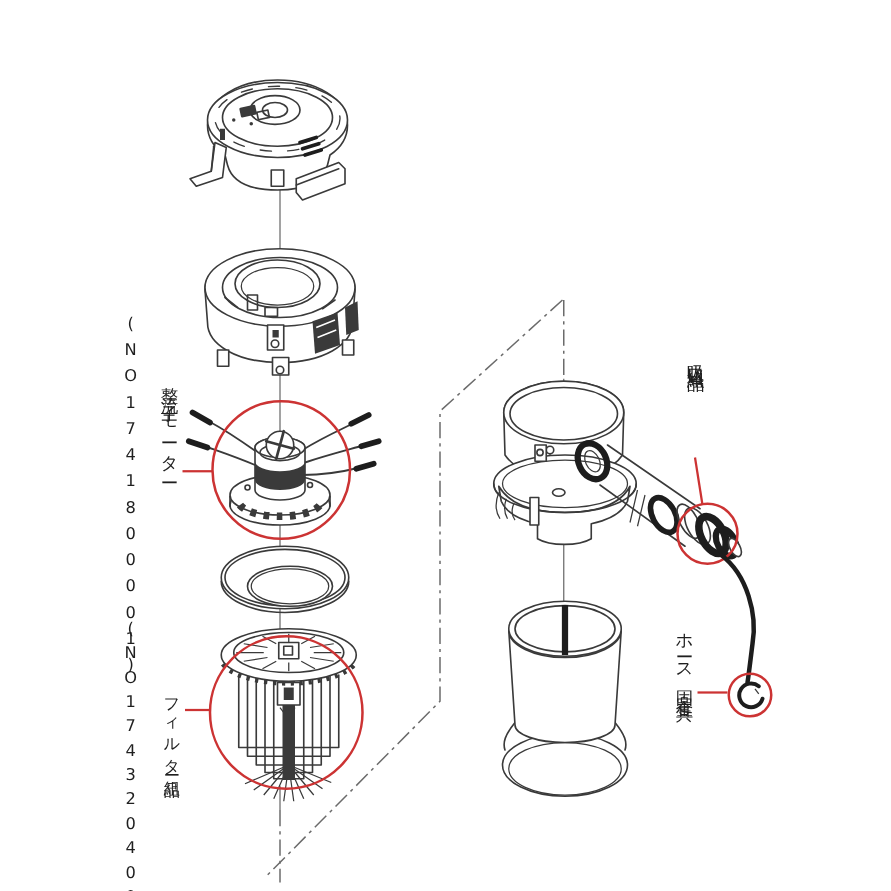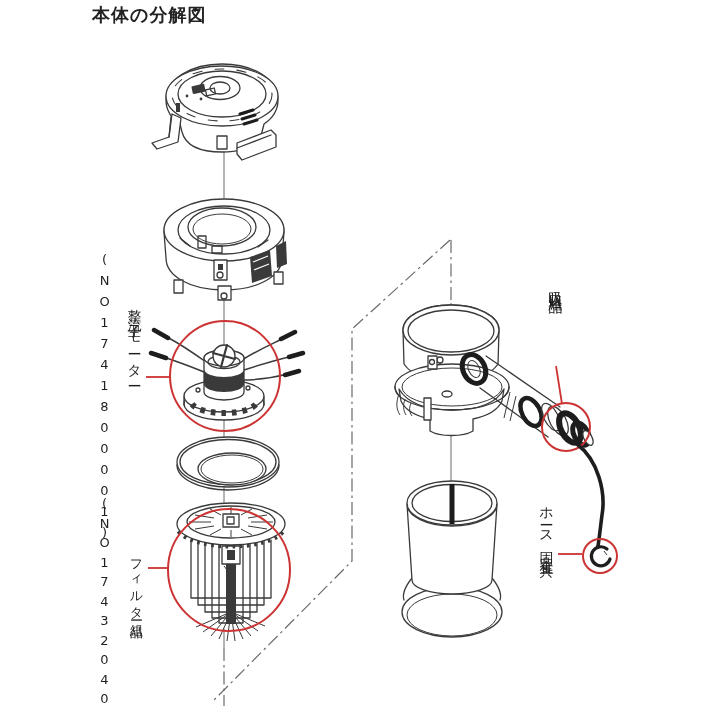--- a/index.html
+++ b/index.html
@@ -32,21 +32,20 @@
   .rd{fill:none;stroke:var(--color-annotation,#cc3333);stroke-width:2;}
   .rl{fill:none;stroke:var(--color-annotation,#cc3333);stroke-width:1.8;}
   .ax{fill:none;stroke:#6b6b6b;stroke-width:1;}
   .dd{fill:none;stroke:#6b6b6b;stroke-width:1.2;stroke-dasharray:13 4 2.5 4;}
 </style>
 </head>
 <body>
 
 <div id="stage">
 
-  <div class="title">本体の分解図</div>
 
   <svg id="art" width="713" height="713" viewBox="0 0 713 713" xmlns="http://www.w3.org/2000/svg">
 
     <path class="ax" d="M224,148 L224,648"></path>
     <path class="dd" d="M224,648 L224,706"></path>
     <path class="dd" d="M451,240 L451,303"></path>
     <path class="ax" d="M451,303 L451,482"></path>
 
     <path class="dd" d="M450,240 L352,329 L352,561 L214,700"></path>
 

